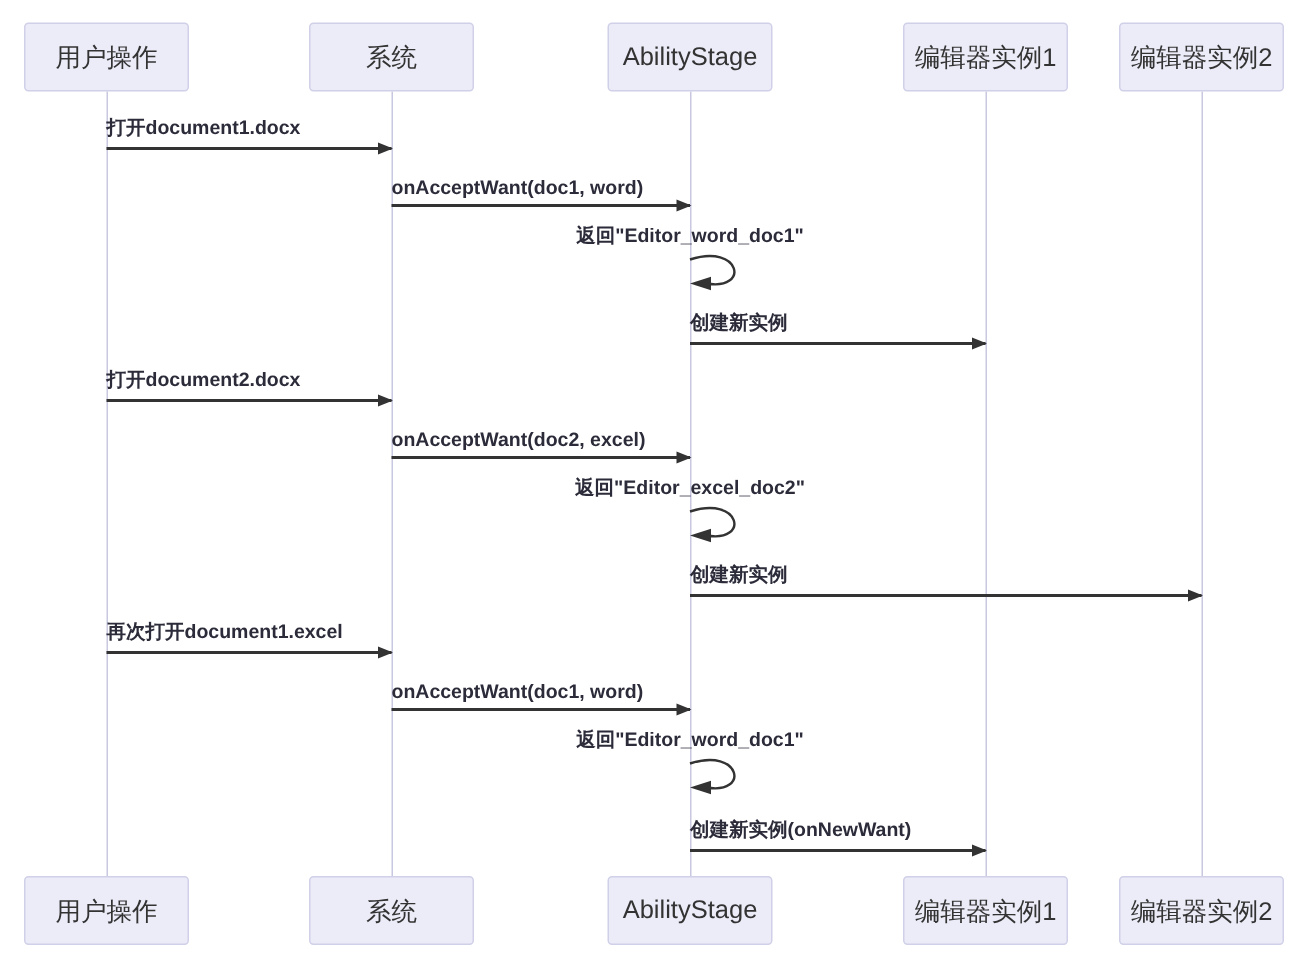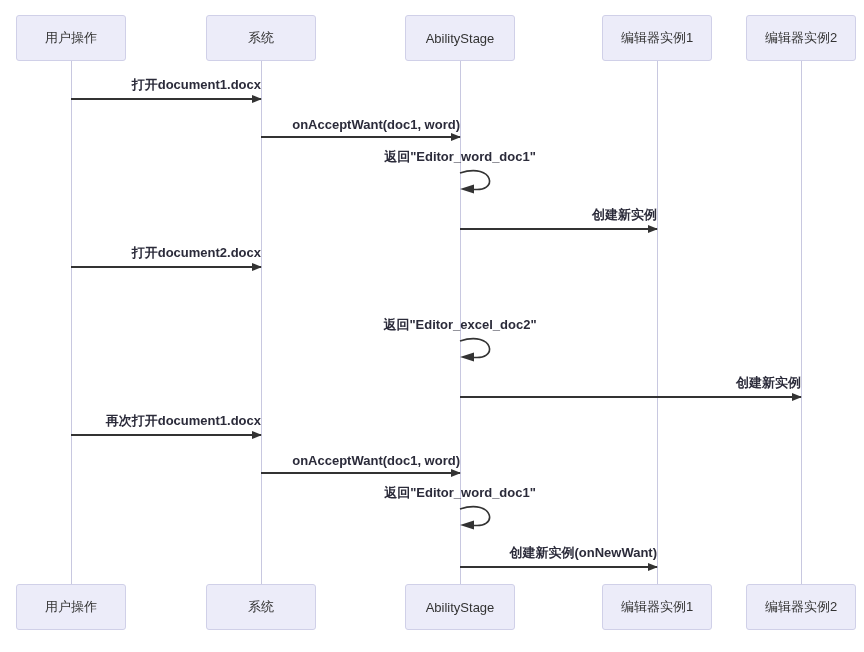--- a/index.html
+++ b/index.html
@@ -6,30 +6,30 @@
   body {
     width:864px; height:652px; background:#ffffff; position:relative;
     font-family:"Liberation Sans","DejaVu Sans",sans-serif; color:#333333;
     overflow:hidden;
   }
   .canvas { position:absolute; left:0; top:0; width:864px; height:652px; }
   .actor {
     position:absolute; width:110px; height:46px; box-sizing:border-box;
     background:#ececf9; border:1px solid #d0d0e8; border-radius:3px;
     display:flex; align-items:center; justify-content:center;
-    font-size:13px; color:#333333;
+    font-size:17px; color:#333333;
   }
   .lifeline {
     position:absolute; top:61px; height:523px; width:1px; background:#c8c8e0;
   }
   .msg {
     position:absolute; height:22px; border-bottom:2px solid #333333;
   }
   .mlabel {
-    position:absolute; left:0; right:0; bottom:4px; text-align:right;
+    position:absolute; left:0; right:0; bottom:4px; text-align:left;
     font-size:13px; font-weight:600; white-space:nowrap; color:#2b2b3a;
   }
   .ahead {
     position:absolute; right:-1px; bottom:-5px; width:0; height:0;
     border-left:10px solid #333333;
     border-top:4px solid transparent; border-bottom:4px solid transparent;
   }
   .selfmsg { position:absolute; width:0; height:50px; }
   .slabel {
     position:absolute; left:0; top:0; transform:translateX(-50%);
@@ -101,36 +101,40 @@
   <div class="msg" style="left:460px;top:206px;width:197px">
     <span class="mlabel">创建新实例</span>
     <span class="ahead"></span>
   </div>
 
   <div class="msg" style="left:71px;top:244px;width:190px">
     <span class="mlabel">打开document2.docx</span>
     <span class="ahead"></span>
   </div>
 
+  <div class="msg" style="left:261px;top:282px;width:199px">
+    <span class="mlabel">onAcceptWant(doc2, excel)</span>
+    <span class="ahead"></span>
+  </div>
 
   <div class="selfmsg" style="left:460px;top:316px">
     <span class="slabel">返回"Editor_excel_doc2"</span>
     <svg width="44" height="30" viewBox="0 0 44 30">
       <path d="M2,6 C36,-5 42,27 13,22" fill="none" stroke="#333333" stroke-width="1.6"></path>
       <polygon points="16,17.5 16,26.5 2,22" fill="#333333"></polygon>
     </svg>
   </div>
 
   <div class="msg" style="left:460px;top:374px;width:341px">
     <span class="mlabel">创建新实例</span>
     <span class="ahead"></span>
   </div>
 
   <div class="msg" style="left:71px;top:412px;width:190px">
-    <span class="mlabel">再次打开document1.docx</span>
+    <span class="mlabel">再次打开document1.excel</span>
     <span class="ahead"></span>
   </div>
 
   <div class="msg" style="left:261px;top:450px;width:199px">
     <span class="mlabel">onAcceptWant(doc1, word)</span>
     <span class="ahead"></span>
   </div>
 
   <div class="selfmsg" style="left:460px;top:484px">
     <span class="slabel">返回"Editor_word_doc1"</span>

